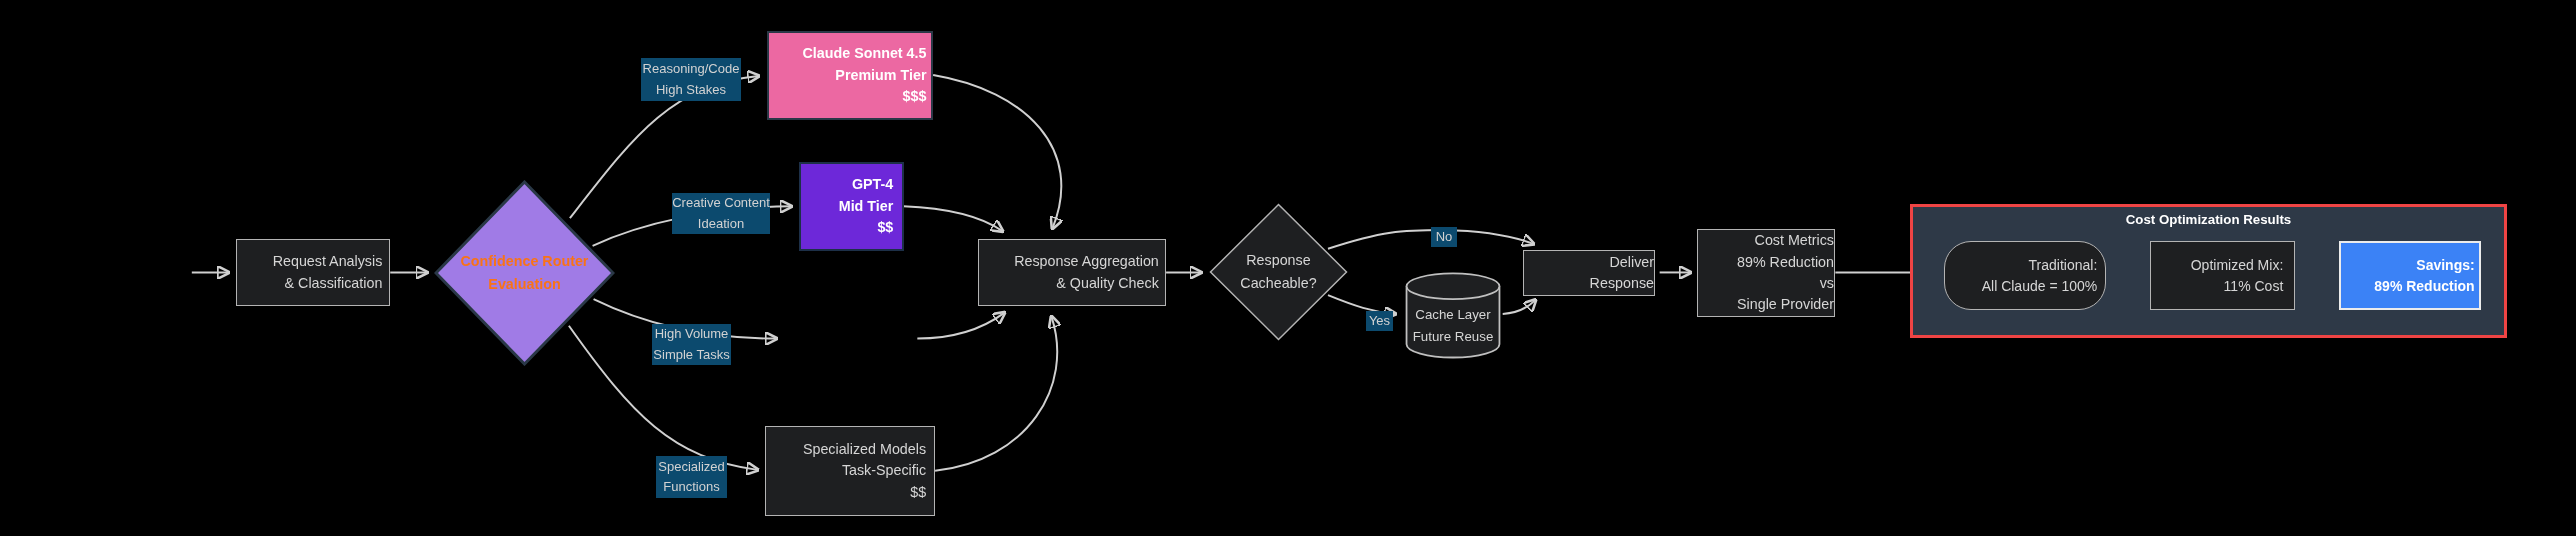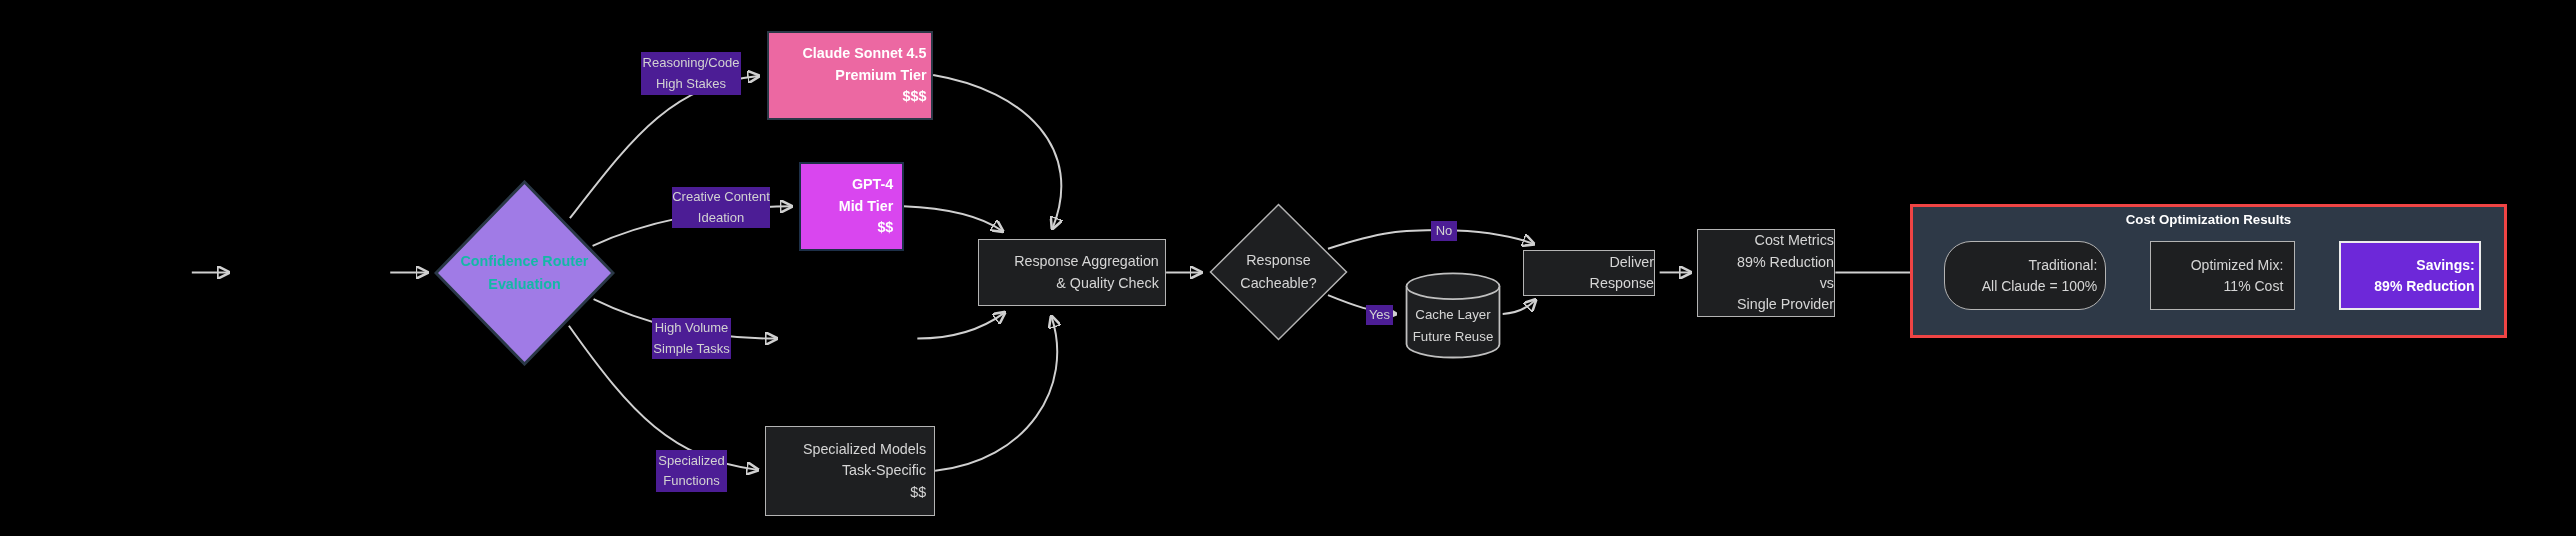--- a/index.html
+++ b/index.html
@@ -18,50 +18,51 @@
     display:flex;align-items:center;justify-content:center;
     text-align:right;white-space:pre-line;
     font-size:14.3px;line-height:1.5;
     box-sizing:border-box;
     padding-left:29px;
   }
   .dark{
     background:#1e1f21;border:1.5px solid #b4b4b4;color:#d6d6d6;
   }
   .blue{
-    background:#d946ef;border:2px solid #1d3048;color:#ffffff;font-weight:700;
+    background:#6d28d9;border:2px solid #1d3048;color:#ffffff;font-weight:700;
   }
   .pink{
     background:#ec68a2;border:2px solid #2a3847;color:#ffffff;font-weight:700;
   }
   .slate{
     background:#5f6e8c;border:1.5px solid #9aa3b5;color:#ffffff;font-weight:700;
   }
   .pink-light-border{
-    background:#6d28d9;border:2px solid #ececec;color:#ffffff;font-weight:700;
+    background:#3b82f6;border:2px solid #ececec;color:#ffffff;font-weight:700;
   }
 
   .diamond-wrap{position:absolute;}
   .diamond-wrap svg{position:absolute;left:0;top:0;width:100%;height:100%;}
   .diamond-text{
     position:absolute;left:0;top:0;width:100%;height:100%;
     display:flex;align-items:center;justify-content:center;
     text-align:center;white-space:pre-line;
     font-size:14.3px;line-height:1.6;
   }
-  .purple-text{color:#14b8a6;font-weight:700;}
+  .purple-text{color:#f97316;font-weight:700;}
   .dark-text{color:#d6d6d6;}
 
   .edge-label{
     position:absolute;
     display:flex;align-items:center;justify-content:center;
     text-align:center;white-space:pre-line;
-    background:#4c1d95;color:#d2d2d2;
+    background:#0c4a6e;color:#d2d2d2;
     font-size:13px;line-height:1.55;
     box-sizing:border-box;
+    margin-top:6px;
   }
 
   .cyl-wrap{position:absolute;}
   .cyl-wrap svg{position:absolute;left:0;top:0;}
   .cyl-text{
     position:absolute;left:0;top:26px;width:100%;height:55px;
     display:flex;align-items:center;justify-content:center;
     text-align:center;white-space:pre-line;
     color:#d6d6d6;font-size:13.3px;line-height:1.6;
   }
@@ -101,20 +102,22 @@
     <path d="M947,477 C1040,467 1088,392 1065,321" marker-end="url(#arrow)"></path>
     <path d="M1181,276 L1216,276" marker-end="url(#arrow)"></path>
     <path d="M1345,252 C1400,234 1420,233 1462,233 C1510,234 1537,241 1553,247" marker-end="url(#arrow)"></path>
     <path d="M1345,299 C1372,310 1390,316 1413,318" marker-end="url(#arrow)"></path>
     <path d="M1522,318 C1538,317 1548,311 1555,304" marker-end="url(#arrow)"></path>
     <path d="M1681,276 L1712,276" marker-end="url(#arrow)"></path>
     <path d="M1859,276 L1962,276" marker-end="url(#arrow)"></path>
   </svg>
 
 
+  <div class="node dark" style="left:236px;top:239px;width:154px;height:67px;">Request Analysis
+&amp; Classification</div>
 
   <div class="diamond-wrap" style="left:434px;top:180px;width:181px;height:186px;">
     <svg viewBox="0 0 183 188">
       <polygon points="91.5,2 181,94 91.5,186 2,94" fill="#a07be6" stroke="#2a3847" stroke-width="3"></polygon>
     </svg>
     <div class="diamond-text purple-text">Confidence Router
 Evaluation</div>
   </div>
 
   <div class="edge-label" style="left:641px;top:52px;width:100px;height:43px;">Reasoning/Code

